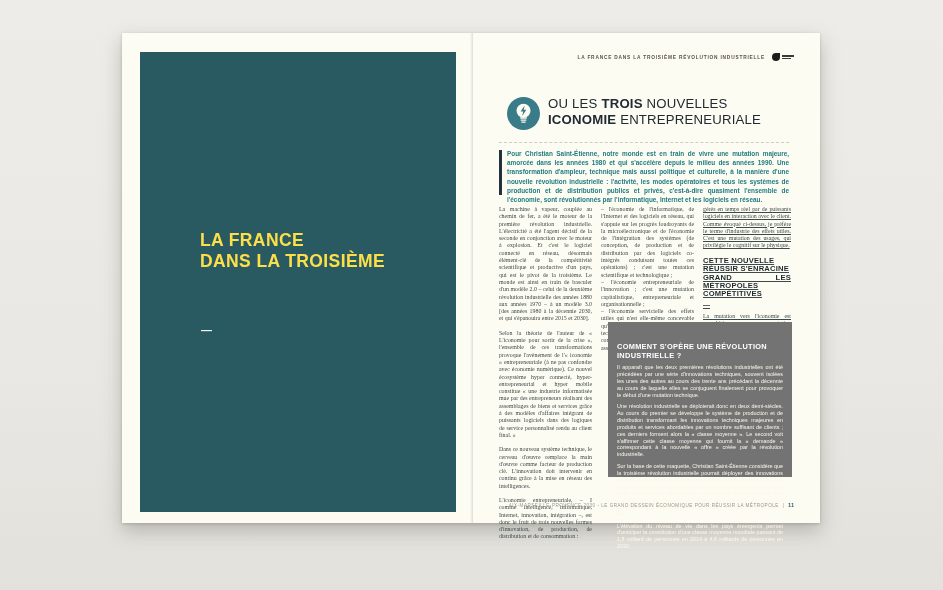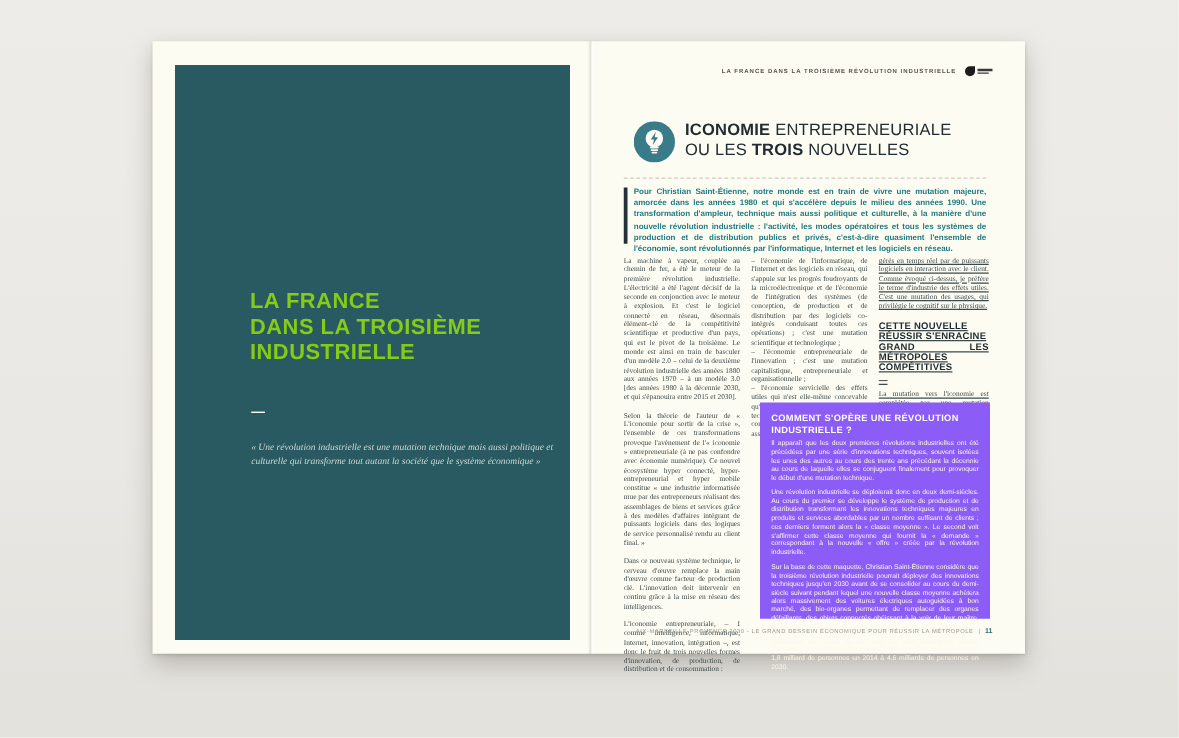--- a/index.html
+++ b/index.html
@@ -12,21 +12,21 @@
            background:#fdfcf3; box-shadow:0 8px 18px rgba(110,105,95,.38), 0 1px 3px rgba(0,0,0,.18); }
   .fold { position:absolute; left:348px; top:0; width:6px; height:490px;
           background:linear-gradient(90deg, rgba(0,0,0,0) 0%, rgba(90,85,75,.16) 45%, rgba(255,255,255,.4) 60%, rgba(0,0,0,0) 100%); }
 
   .page { position:absolute; top:0; height:490px; }
   .page-left  { left:0; width:350px; }
   .page-right { left:352px; width:346px; }
 
   
   .teal-panel { position:absolute; left:18px; top:19px; width:316px; height:460px; background:#295a62; }
-  .chapter-title { position:absolute; left:60px; top:178px; color:#84cc16;
+  .chapter-title { position:absolute; left:60px; top:178px; color:#fde047;
                    font-size:17.5px; line-height:20.5px; font-weight:700; letter-spacing:.4px; }
   .chapter-dash { position:absolute; left:61px; top:272px; color:#fbfaf0; font-size:11px; font-weight:700; letter-spacing:1px; }
   .chapter-quote { position:absolute; left:61px; top:300px; width:252px;
                    font-family:"Liberation Serif", serif; font-style:italic;
                    font-size:7.6px; line-height:11px; color:#ccd8d5; }
 
   
   .runhead { position:absolute; top:20px; right:26px; display:flex; align-items:center; gap:7px; }
   .runhead-text { font-size:4.8px; letter-spacing:.8px; color:#55524a; font-weight:700; }
   .pub-logo { display:flex; align-items:center; gap:2px; }
@@ -49,45 +49,43 @@
          color:#3d4a4b; font-size:5.9px; line-height:7.3px; text-align:justify; }
   .col p { margin-bottom:7px; }
   .col1 { left:25px;  width:93px; }
   .col2 { left:127px; width:93px; }
   .col2 p { margin-bottom:0; }
   .col3 { left:229px; width:88px;text-decoration:underline; }
   .col3-heading { font-family:"Liberation Sans", sans-serif; font-weight:800; color:#1f2a30;
                   font-size:7.6px; line-height:8.4px; letter-spacing:.2px; margin:5px 0 2px; }
   .col3-dash { font-family:"Liberation Sans", sans-serif; color:#1f2a30; font-weight:700; font-size:7px; margin-bottom:5px; }
 
-  .gold-box { position:absolute; left:134px; top:289px; width:184px; height:173px;
-              background:#8b5cf6; padding:8px 9px; }
+  .gold-box { position:absolute; left:134px; top:289px; width:184px; height:155px;
+              background:#737373; padding:20px 9px; }
   .gold-box h4 { color:#ffffff; font-size:7.4px; line-height:9px; font-weight:800; letter-spacing:.3px; margin-bottom:4px; }
   .gold-box p { color:#fdf7e8; font-size:5.4px; line-height:6.9px; text-align:justify; margin-bottom:4.5px; }
 
   .page-footer { position:absolute; top:469px; right:26px; display:flex; align-items:baseline; gap:4px; }
   .footer-text { font-size:4.6px; letter-spacing:.5px; color:#9b978b; }
   .footer-sep  { font-size:4.6px; color:#9b978b; }
   .footer-page { font-size:5.6px; color:#2b6a74; font-weight:800; }
 </style>
 </head>
 <body>
 
 <div class="stage">
   <div class="sheet">
 
     <div class="page page-left">
       <div class="teal-panel">
         <h1 class="chapter-title">
           <div>LA FRANCE</div>
           <div>DANS LA TROISIÈME</div>
-          <div>INDUSTRIELLE</div>
         </h1>
         <div class="chapter-dash">—</div>
-        <p class="chapter-quote">« Une révolution industrielle est une mutation technique mais aussi politique et culturelle qui transforme tout autant la société que le système économique »</p>
       </div>
     </div>
 
     <div class="fold"></div>
 
     <div class="page page-right">
 
       <div class="runhead">
         <span class="runhead-text">LA FRANCE DANS LA TROISIÈME RÉVOLUTION INDUSTRIELLE</span>
         <span class="pub-logo">
@@ -104,22 +102,22 @@
           <circle cx="16.5" cy="16.5" r="16.5" fill="#3a7b8a"></circle>
           <circle cx="16.5" cy="13.8" r="7" fill="#fdfcf3"></circle>
           <rect x="13" y="20.2" width="7" height="1.6" rx="0.8" fill="#fdfcf3"></rect>
           <rect x="13.5" y="22.4" width="6" height="1.4" rx="0.7" fill="#fdfcf3"></rect>
           <rect x="14.2" y="24.4" width="4.6" height="1.3" rx="0.65" fill="#fdfcf3"></rect>
           <polygon points="17.6,8.6 13.6,14.6 16.2,14.6 15.2,18.9 19.4,12.8 16.8,12.8" fill="#3a7b8a"></polygon>
         </svg>
       </span>
 
       <h2 class="article-title">
+        <div><span>OU LES </span><b>TROIS</b><span> NOUVELLES</span></div>
         <div><b>ICONOMIE</b><span> ENTREPRENEURIALE</span></div>
-        <div><span>OU LES </span><b>TROIS</b><span> NOUVELLES</span></div>
       </h2>
 
       <div class="title-rule"></div>
 
       <div class="intro-bar"></div>
       <p class="intro">Pour Christian Saint-Étienne, notre monde est en train de vivre une mutation majeure, amorcée dans les années 1980 et qui s'accélère depuis le milieu des années 1990. Une transformation d'ampleur, technique mais aussi politique et culturelle, à la manière d'une nouvelle révolution industrielle : l'activité, les modes opératoires et tous les systèmes de production et de distribution publics et privés, c'est-à-dire quasiment l'ensemble de l'économie, sont révolutionnés par l'informatique, Internet et les logiciels en réseau.</p>
 
       <div class="col col1">
         <p>La machine à vapeur, couplée au chemin de fer, a été le moteur de la première révolution industrielle. L'électricité a été l'agent décisif de la seconde en conjonction avec le moteur à explosion. Et c'est le logiciel connecté en réseau, désormais élément-clé de la compétitivité scientifique et productive d'un pays, qui est le pivot de la troisième. Le monde est ainsi en train de basculer d'un modèle 2.0 – celui de la deuxième révolution industrielle des années 1880 aux années 1970 – à un modèle 3.0 [des années 1980 à la décennie 2030, et qui s'épanouira entre 2015 et 2030].</p>
         <p>Selon la théorie de l'auteur de « L'iconomie pour sortir de la crise », l'ensemble de ces transformations provoque l'avènement de l'« iconomie » entrepreneuriale (à ne pas confondre avec économie numérique). Ce nouvel écosystème hyper connecté, hyper-entrepreneurial et hyper mobile constitue « une industrie informatisée mue par des entrepreneurs réalisant des assemblages de biens et services grâce à des modèles d'affaires intégrant de puissants logiciels dans des logiques de service personnalisé rendu au client final. »</p>

